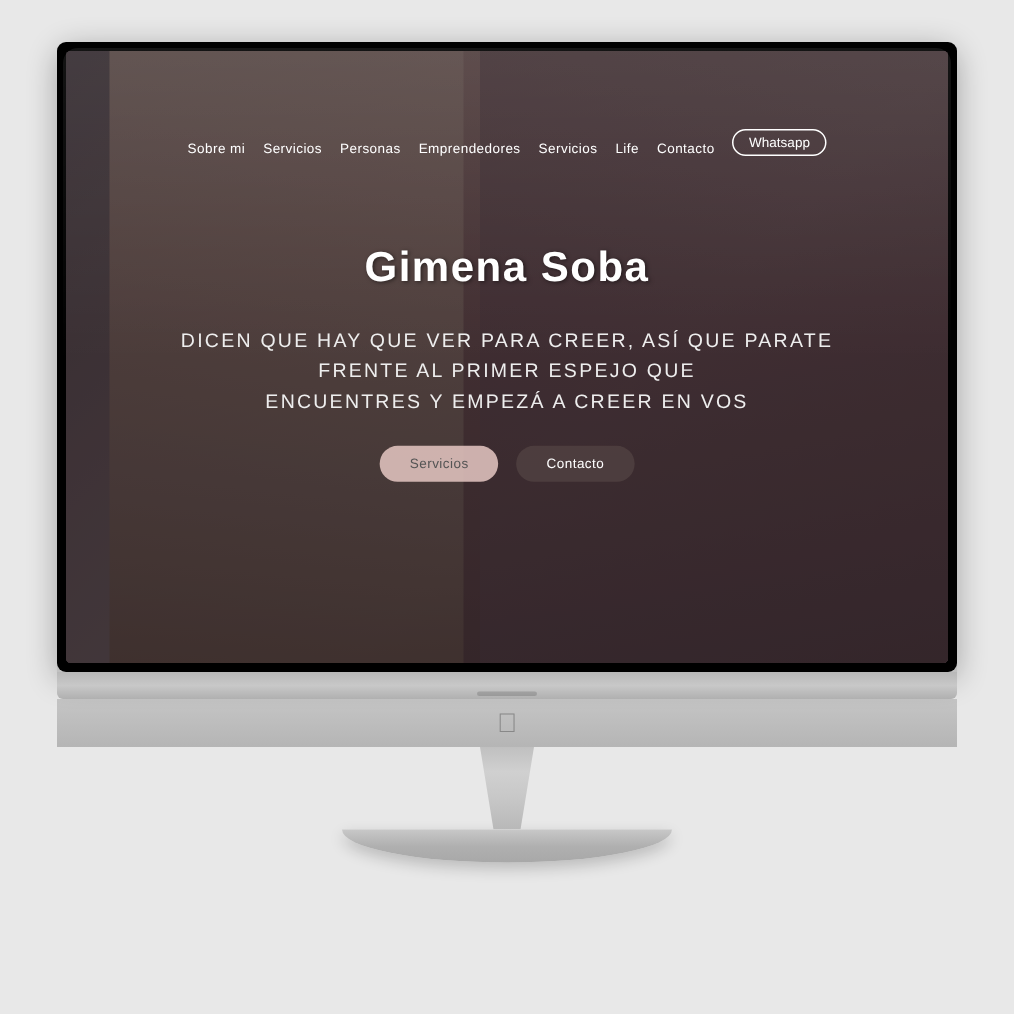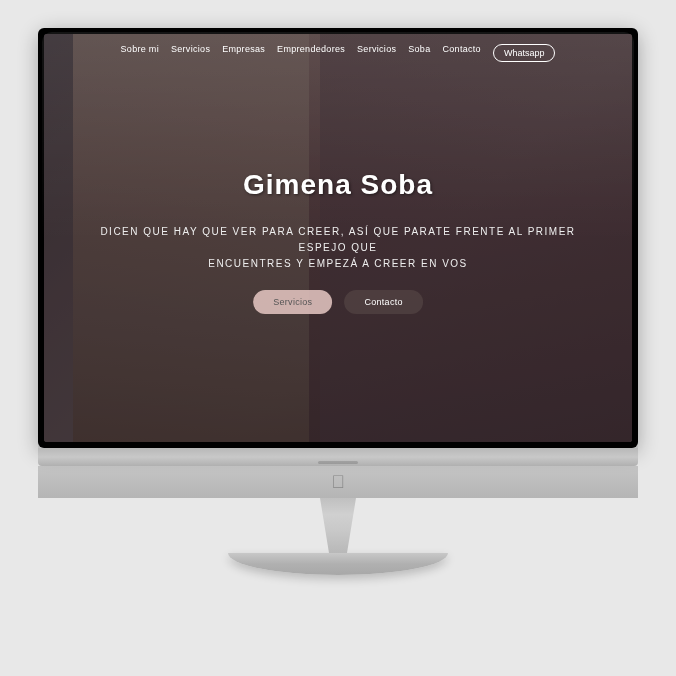--- a/index.html
+++ b/index.html
@@ -109,21 +109,21 @@
       background: rgba(40,30,35,0.45);
     }
 
     
     .navbar {
       position: absolute;
       top: 0;
       left: 0;
       right: 0;
       display: flex;
-      align-items: flex-start;
+      align-items: flex-end;
       justify-content: center;
       padding: 10px 16px;
       z-index: 10;
       gap: 12px;
     }
 
     .nav-link {
       color: #fff;
       font-size: 9px;
       text-decoration: none;
@@ -133,20 +133,21 @@
     }
 
     .nav-whatsapp {
       color: #fff;
       font-size: 9px;
       border: 1.5px solid #fff;
       border-radius: 20px;
       padding: 3px 10px;
       white-space: nowrap;
       cursor: pointer;
+      margin-top: 42px;
     }
 
     
     .hero-content {
       position: absolute;
       top: 50%;
       left: 50%;
       transform: translate(-50%, -48%);
       text-align: center;
       z-index: 10;
@@ -158,21 +159,21 @@
       font-weight: bold;
       color: #fff;
       line-height: 1.2;
       font-family: 'Arial', sans-serif;
       letter-spacing: 1px;
       margin-bottom: 22px;
       text-shadow: 1px 1px 3px rgba(0,0,0,0.5);
     }
 
     .hero-subtitle {
-      font-size: 10px;
+      font-size: 13px;
       color: #eee;
       letter-spacing: 1.5px;
       text-transform: uppercase;
       margin-bottom: 18px;
       line-height: 1.6;
       font-weight: 500;
     }
 
     .hero-buttons {
       display: flex;
@@ -287,24 +288,24 @@
         <div class="website">
 
           <div class="hero-bg"></div>
           <div class="figure-left"></div>
           <div class="figure-right"></div>
           <div class="dark-overlay"></div>
 
           <nav class="navbar">
             <a class="nav-link">Sobre mi</a>
             <a class="nav-link">Servicios</a>
-            <a class="nav-link">Empresas</a>
+            <a class="nav-link">Personas</a>
             <a class="nav-link">Emprendedores</a>
             <a class="nav-link">Servicios</a>
-            <a class="nav-link">Soba</a>
+            <a class="nav-link">Life</a>
             <a class="nav-link">Contacto</a>
             <a class="nav-whatsapp">Whatsapp</a>
           </nav>
 
           <div class="hero-content">
             <h1 class="hero-title">
               <span>Gimena Soba</span><br>
             </h1>
             <p class="hero-subtitle">DICEN QUE HAY QUE VER PARA CREER, ASÍ QUE PARATE FRENTE AL PRIMER ESPEJO QUE<br>ENCUENTRES Y EMPEZÁ A CREER EN VOS</p>
             <div class="hero-buttons">

